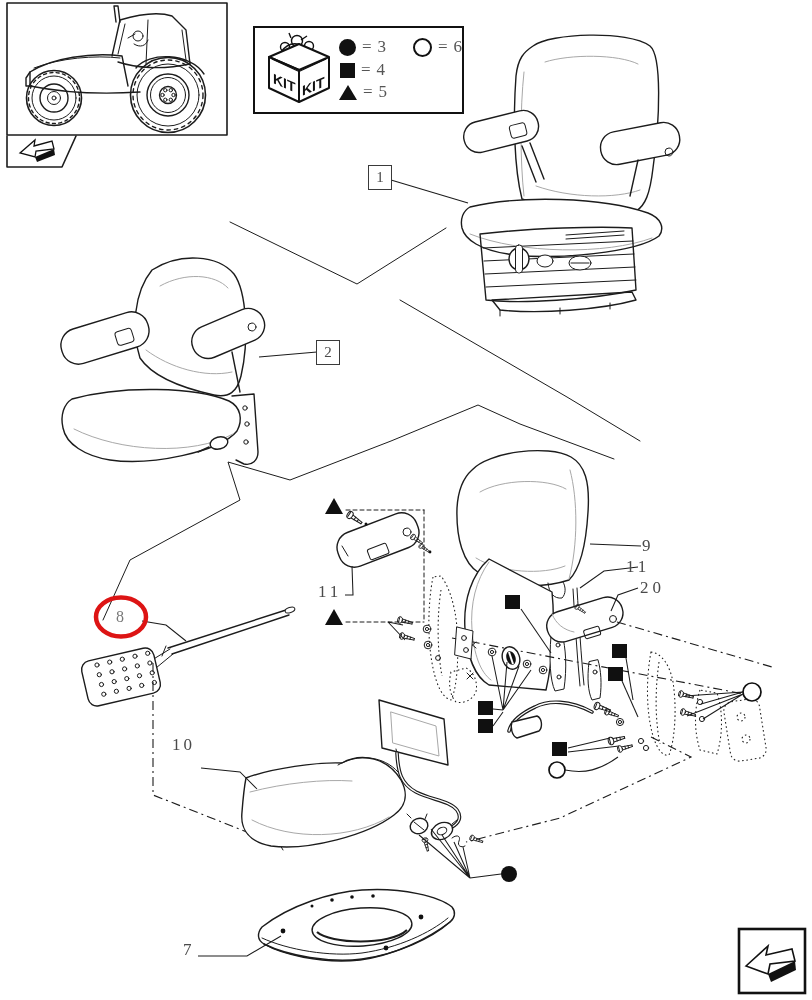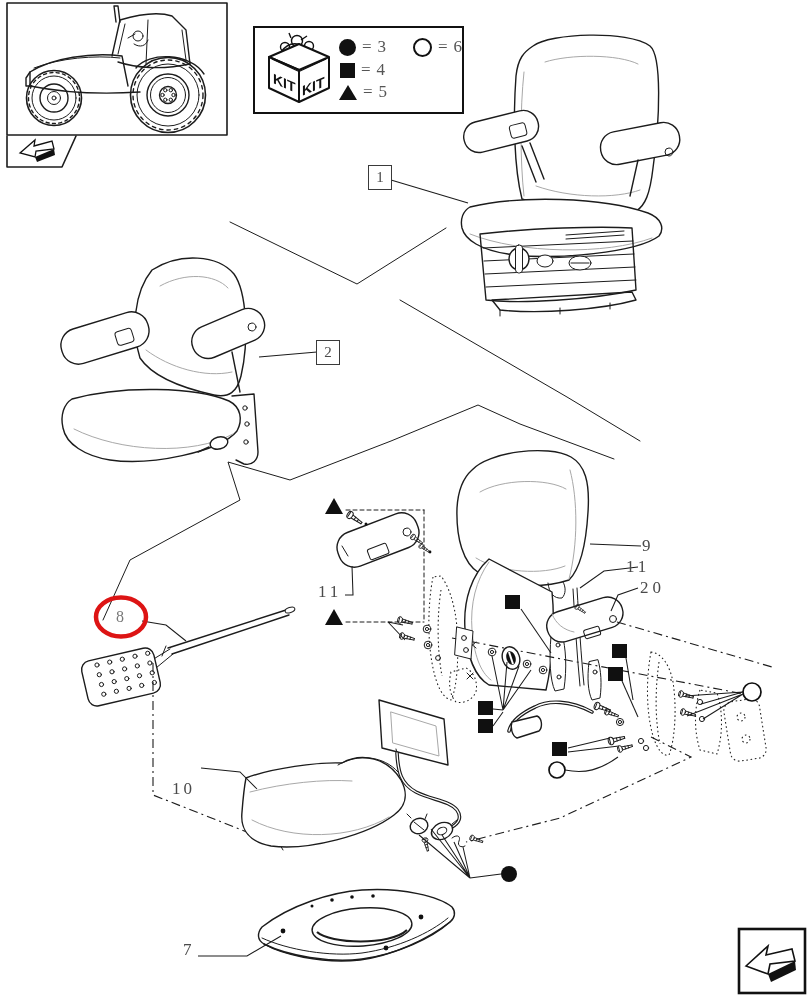--- a/index.html
+++ b/index.html
@@ -401,18 +401,18 @@
     <span>=</span>
     <span>6</span>
   </div>
 </div>
 
 <div class="boxlabel" style="left:368px;top:165px">1</div>
 <div class="boxlabel" style="left:316px;top:340px">2</div>
 <div class="plabel" style="left:183px;top:941px">7</div>
 <div class="plabel" style="left:116px;top:609px;color:#787878;font-size:16px">8</div>
 <div class="plabel" style="left:642px;top:537px">9</div>
-<div class="plabel" style="left:172px;top:780px;letter-spacing:3px">10</div>
+<div class="plabel" style="left:172px;top:736px;letter-spacing:3px">10</div>
 <div class="plabel" style="left:626px;top:558px;letter-spacing:4px">11</div>
 <div class="plabel" style="left:318px;top:583px;letter-spacing:4px">11</div>
 <div class="plabel" style="left:640px;top:579px;letter-spacing:4px">20</div>
 
 </div>
 
 </body></html>

